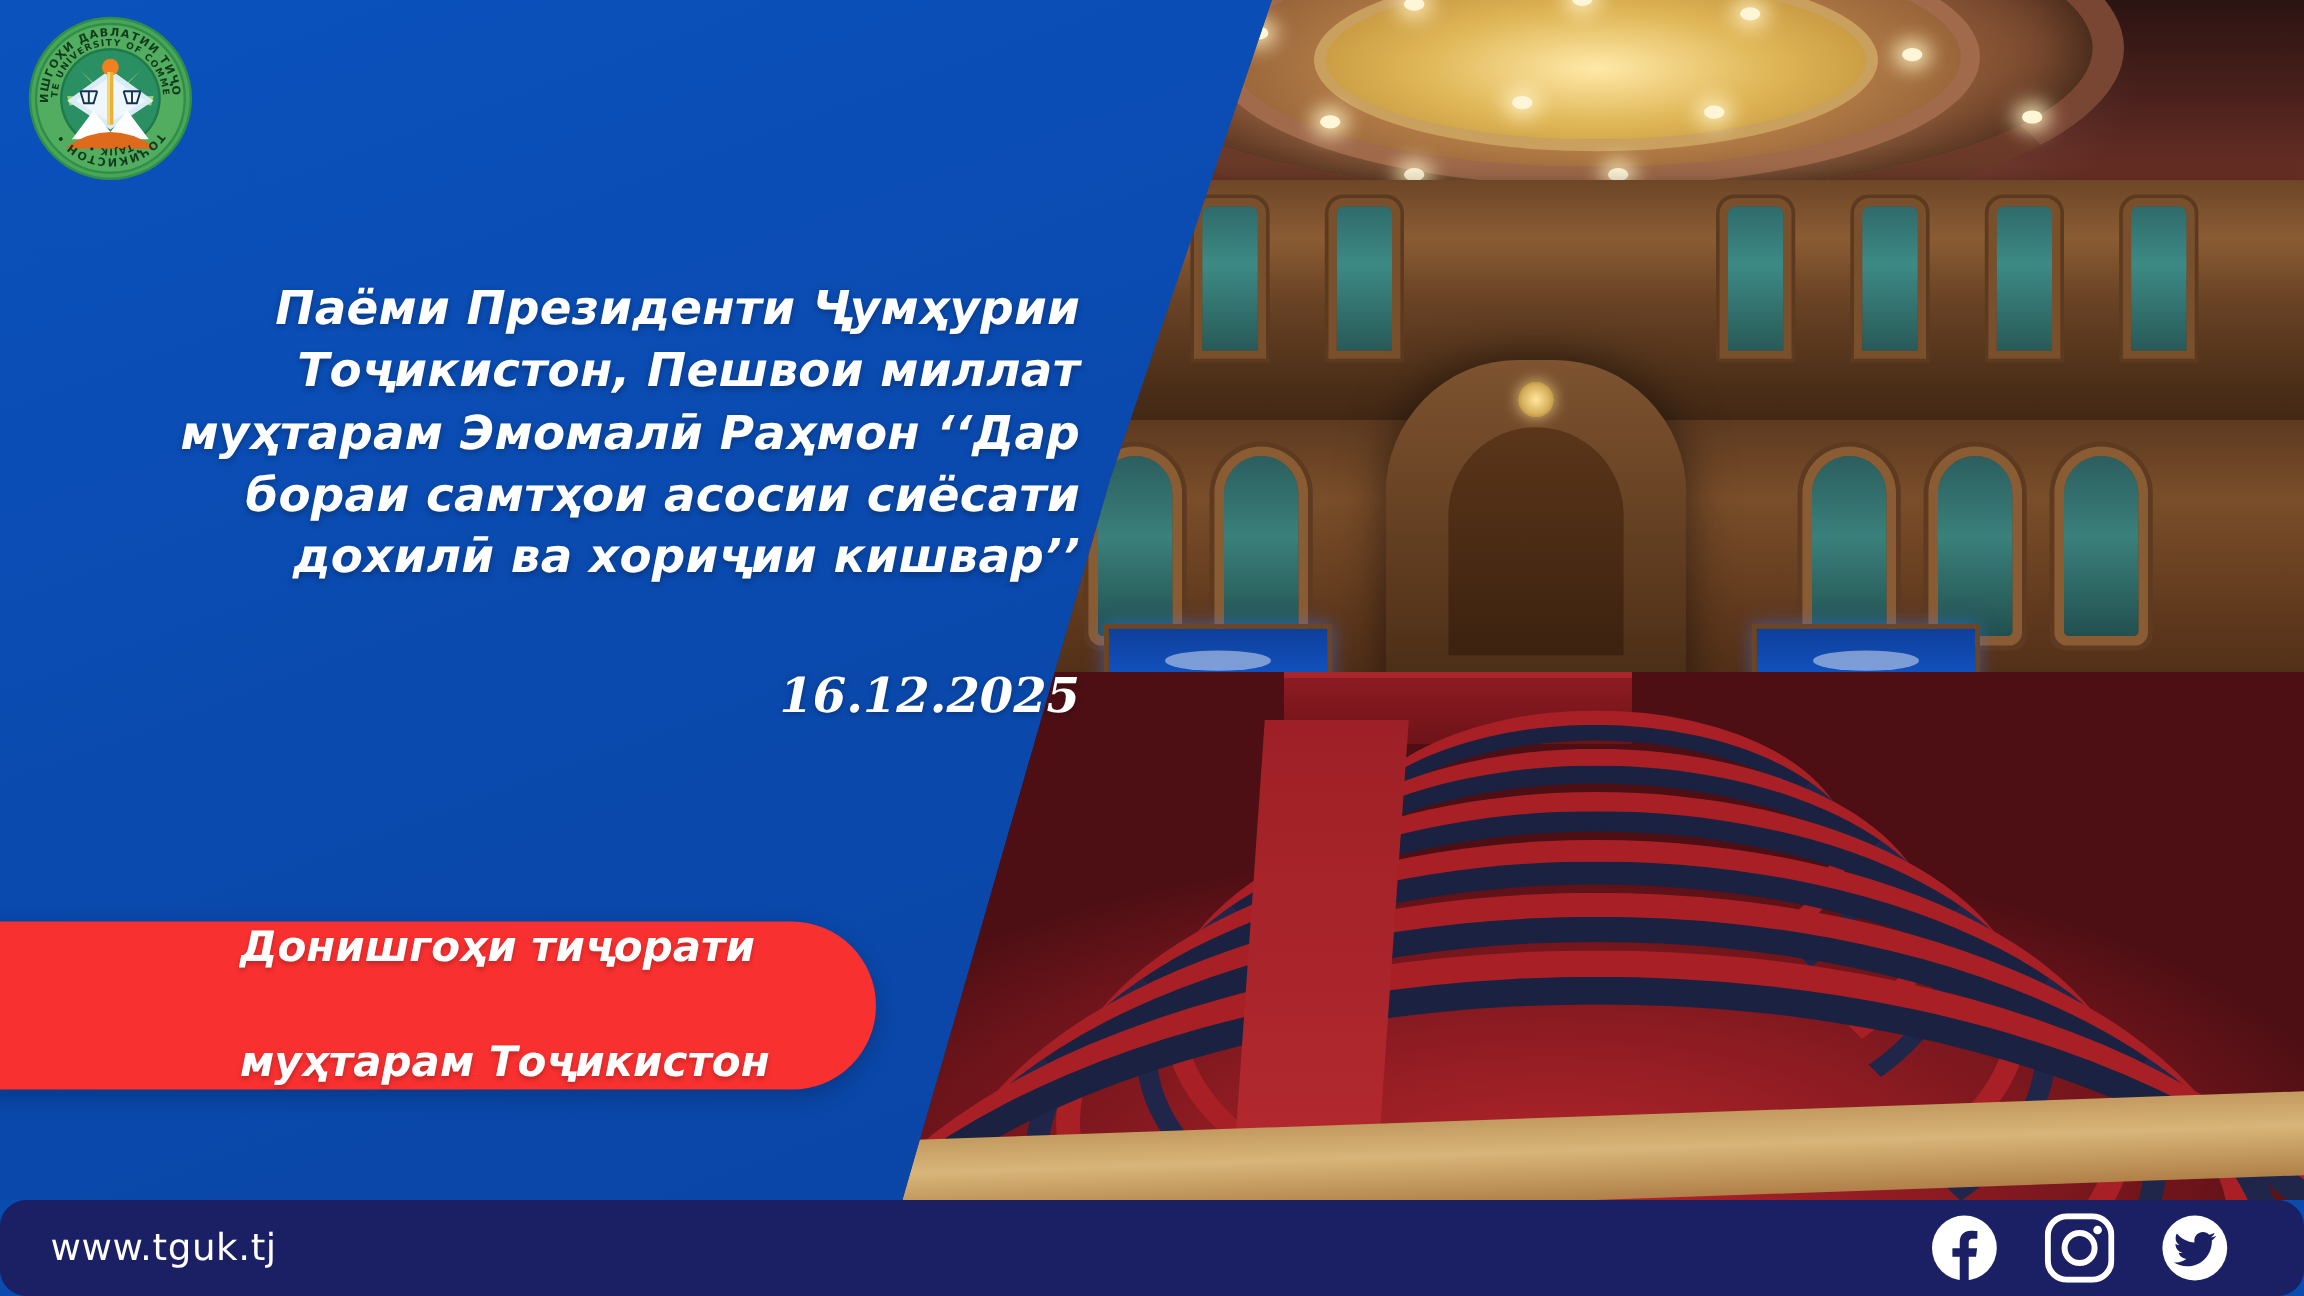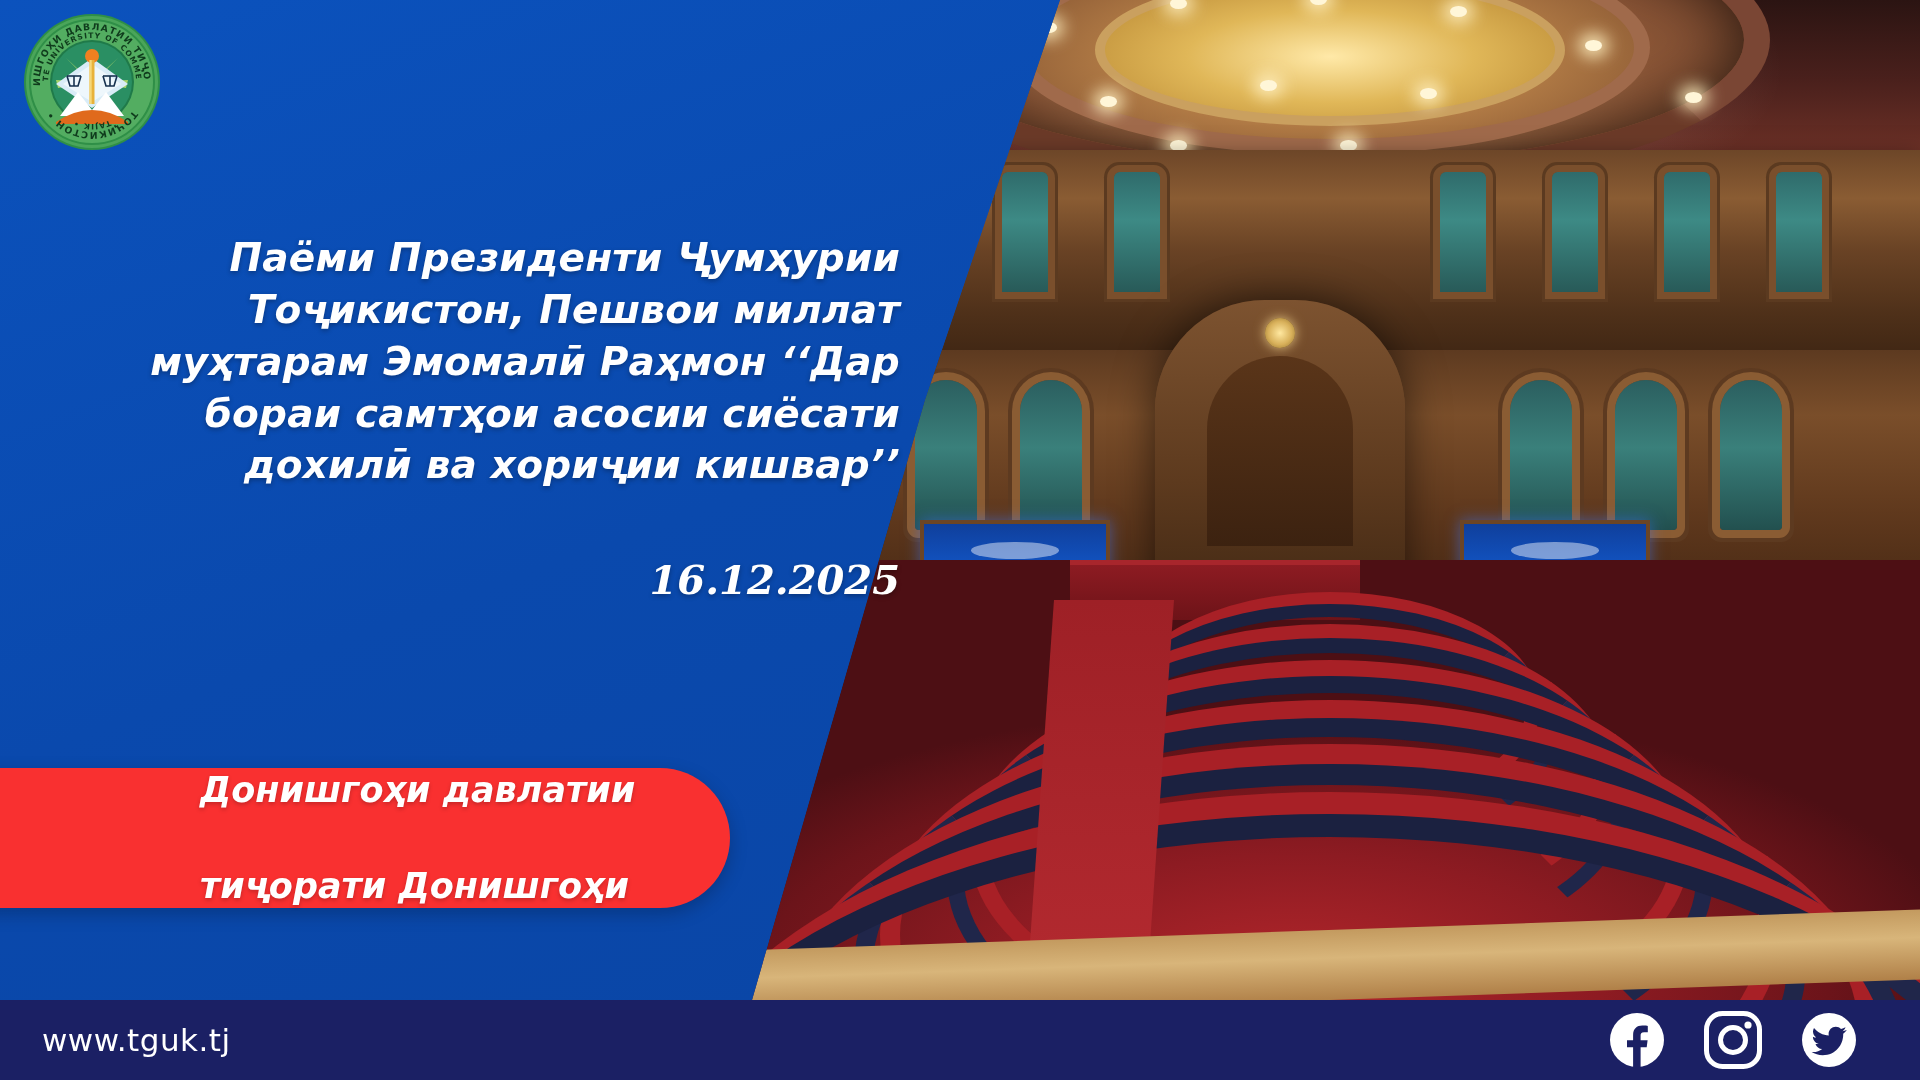--- a/index.html
+++ b/index.html
@@ -117,21 +117,21 @@
     margin-left:130px;
     color:#ffffff;font-style:italic;font-weight:700;
     font-size:35px;line-height:1.38;
     text-shadow:0 2px 4px rgba(0,0,0,.22);
   }
 
   
   .footer{
     position:absolute;left:0;bottom:0;width:1920px;height:80px;
     background:#1b2064;
-    display:flex;align-items:center;justify-content:space-between;
+    display:flex;align-items:center;justify-content:space-between;border-radius:22px;
   }
   .site{margin-left:42px;color:#ffffff;font-size:31px;letter-spacing:.5px;}
   .socials{display:flex;align-items:center;gap:38px;margin-right:62px;}
   .socials svg{display:block;}
 </style>
 </head>
 <body>
 
 <div class="poster">
 
@@ -254,21 +254,21 @@
         <text><textPath href="#arcTop2" startOffset="50%" text-anchor="middle">STATE UNIVERSITY OF COMMERCE</textPath></text>
         <text><textPath href="#arcBot2" startOffset="50%" text-anchor="middle">TAJIK  •</textPath></text>
       </g>
     </svg>
   </div>
 
   <div class="headline">Паёми Президенти Ҷумҳурии Тоҷикистон, Пешвои миллат муҳтарам Эмомалӣ Раҳмон ‘‘Дар бораи самтҳои асосии сиёсати дохилӣ ва хориҷии кишвар’’</div>
   <div class="date">16.12.2025</div>
 
   <div class="redpill">
-    <span><span>Донишгоҳи давлатии</span><br><span>тиҷорати Донишгоҳи</span></span>
+    <span><span>Донишгоҳи тиҷорати</span><br><span>муҳтарам Тоҷикистон</span></span>
   </div>
 
   <div class="footer">
     <div class="site">www.tguk.tj</div>
     <div class="socials">
 
       <a href="#">
         <svg width="58" height="58" viewBox="0 0 58 58">
           <circle cx="29" cy="29" r="27" fill="#ffffff"></circle>
           <path d="M32.6 58V36.3h6.1l0.9-7.1h-7V24.7c0-2 0.6-3.4 3.5-3.4h3.7v-6.4c-0.6-0.1-2.9-0.3-5.5-0.3-5.4 0-9.2 3.3-9.2 9.4v5.2h-6.1v7.1h6.1V58z" fill="#1b2064"></path>

